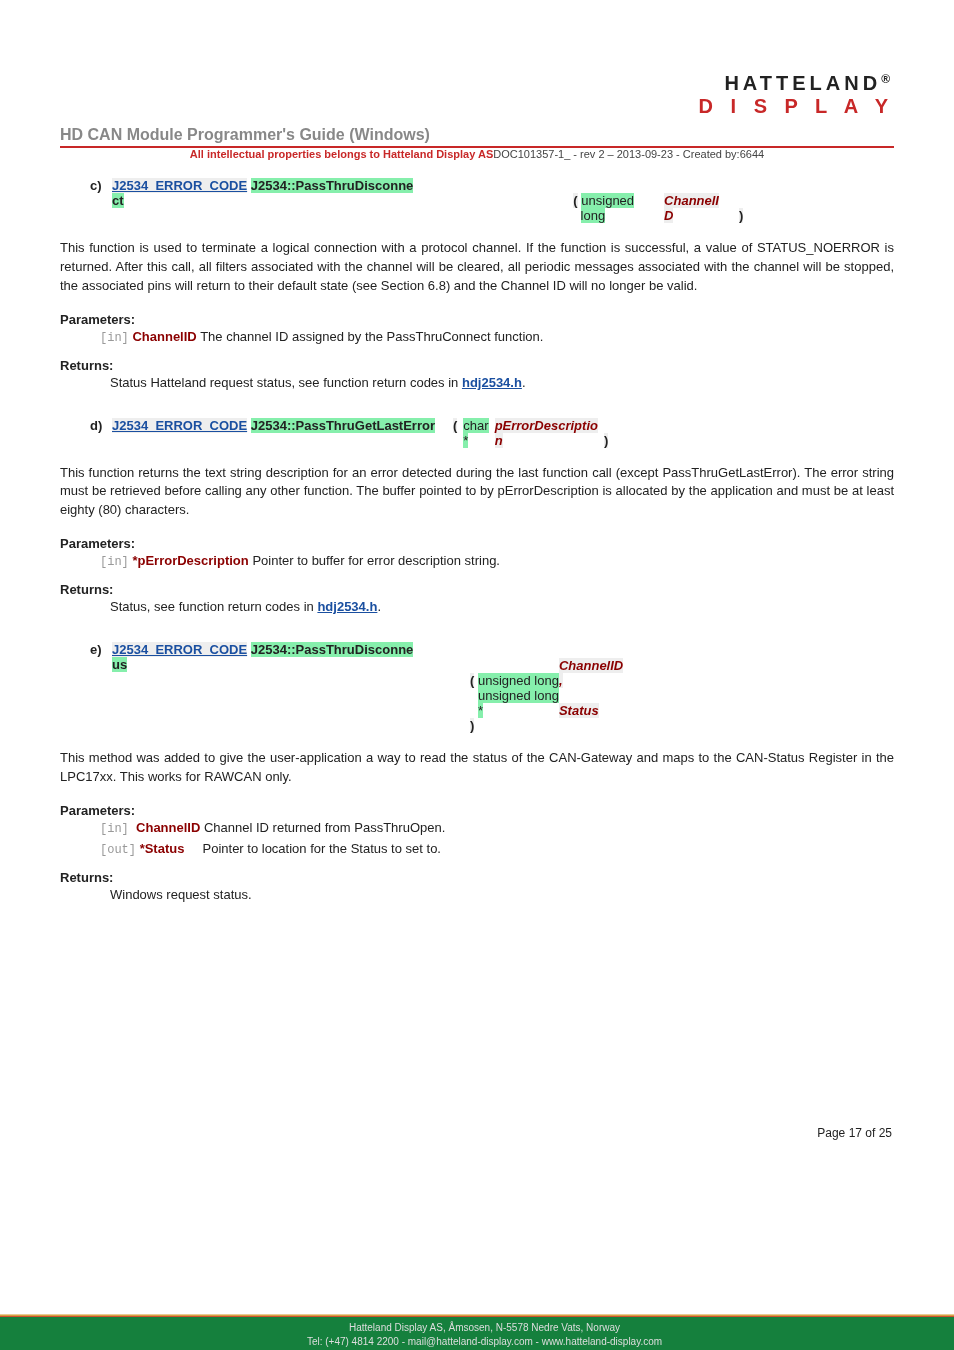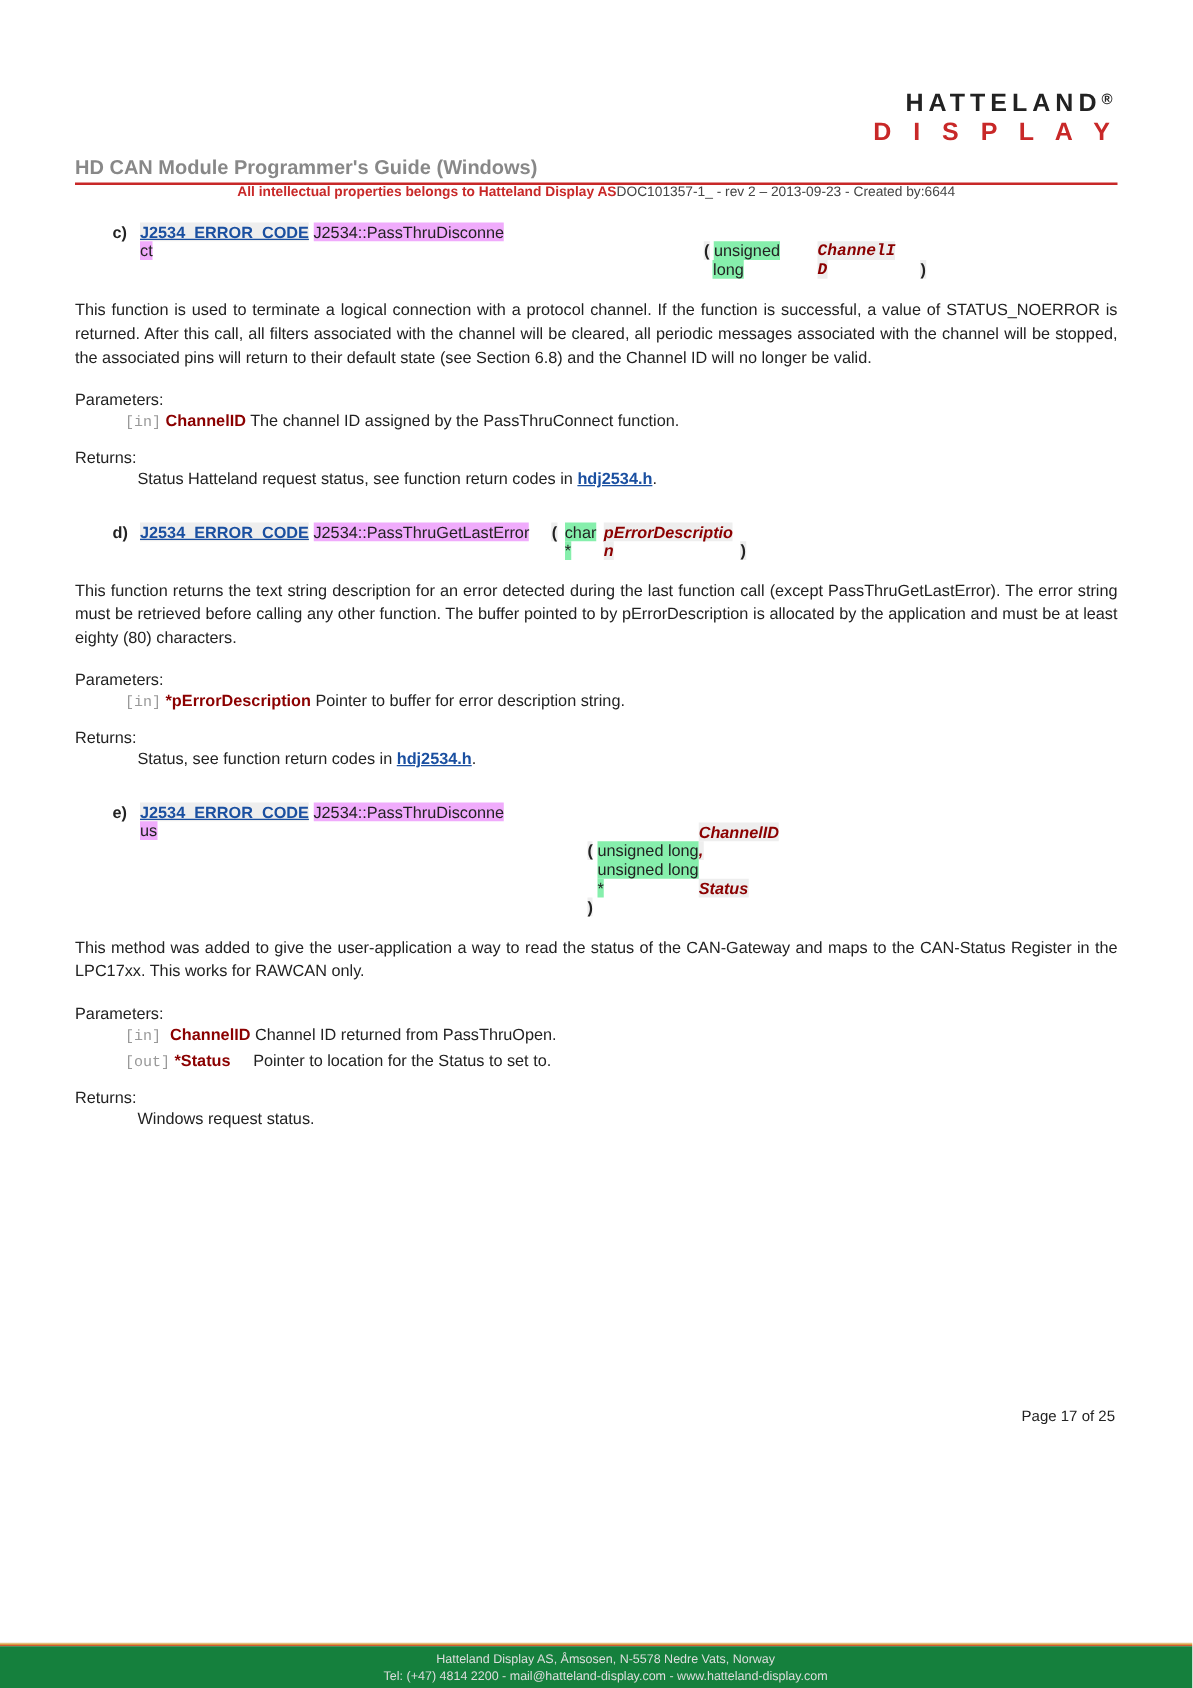--- a/index.html
+++ b/index.html
@@ -29,26 +29,26 @@
   .logo-bot { color:#c82828; font-size:20px; letter-spacing:6px; }
   .doc-title { color:#888; font-size:16px; font-weight:bold; margin-top:4px; }
   .hr-red { height:2px; background:#c82828; margin:2px 0 0 0; }
   .subhead { display:flex; justify-content:center; font-size:11px; margin-bottom:18px; }
   .subhead .left { color:#c82828; font-weight:bold; }
   .subhead .right { color:#444; }
   .sec-letter { font-weight:bold; display:inline-block; width:22px; vertical-align:top;}
   .sig-table { border-collapse:collapse; }
   .sig-table td { vertical-align:top; padding:0; }
   .errcode { color:#1a4fa0; text-decoration:underline; font-weight:bold; background:#eee; }
-  .fname { font-weight:normal; background:#f0abfc; }
+  .fname { font-weight:bold; background:#86efac; }
   .ptype { font-weight:normal; background:#86efac; }
   .pname { color:#8b0000; font-style:italic; font-weight:bold; background:#eee; }
   .paren { font-weight:bold; background:#eee; }
   .para { margin:16px 0; line-height:1.45; text-align:justify; }
-  .section-label { font-weight:normal; margin-top:10px; }
+  .section-label { font-weight:bold; margin-top:10px; }
   .param-row { margin-left:40px; line-height:1.6; }
   .dir { font-family: "Courier New", monospace; color:#999; font-size:12px; }
   .pnamebold { font-weight:bold; color:#8b0000; }
   .returns-text { margin-left:50px; line-height:1.6; }
   .link { color:#1a4fa0; text-decoration:underline; font-weight:bold; }
   .sig-block { margin-left:30px; margin-top:6px; margin-bottom:4px; }
   .page-num { text-align:right; font-size:12px; margin-top:40px; padding-right:2px; }
   .footer-bar {
     height:3px;
     background: linear-gradient(#f0e0c0,#d8a040,#c82828);
@@ -82,21 +82,21 @@
       <td><span class="errcode">J2534_ERROR_CODE</span>&nbsp;</td>
       <td><span class="fname">J2534::PassThruDisconne</span></td>
       <td></td>
             <td></td>
             <td></td>
     </tr>
           <tr>
       <td></td>
       <td colspan="2"><span class="fname">ct</span></td>
       <td style="padding-left:160px;"><span class="paren">(</span>&nbsp;<span class="ptype">unsigned</span><br>&nbsp;&nbsp;<span class="ptype">long</span></td>
-      <td style="padding-left:30px;font-family:Liberation Mono, monospace;"><span class="pname">ChannelI</span><br><span class="pname">D</span></td>
+      <td style="padding-left:30px;"><span class="pname">ChannelI</span><br><span class="pname">D</span></td>
       <td style="padding-left:20px; vertical-align:bottom;"><span class="paren">)</span></td>
     </tr>
         </tbody>
       </table>
   </div>
   <div class="para">This function is used to terminate a logical connection with a protocol channel. If the function is successful, a value of STATUS_NOERROR is returned. After this call, all filters associated with the channel will be cleared, all periodic messages associated with the channel will be stopped, the associated pins will return to their default state (see Section 6.8) and the Channel ID will no longer be valid.</div>
   <div class="section-label">Parameters:</div>
   <div class="param-row">
     <span class="dir">[in]</span>
     <span class="pnamebold">ChannelID</span>

